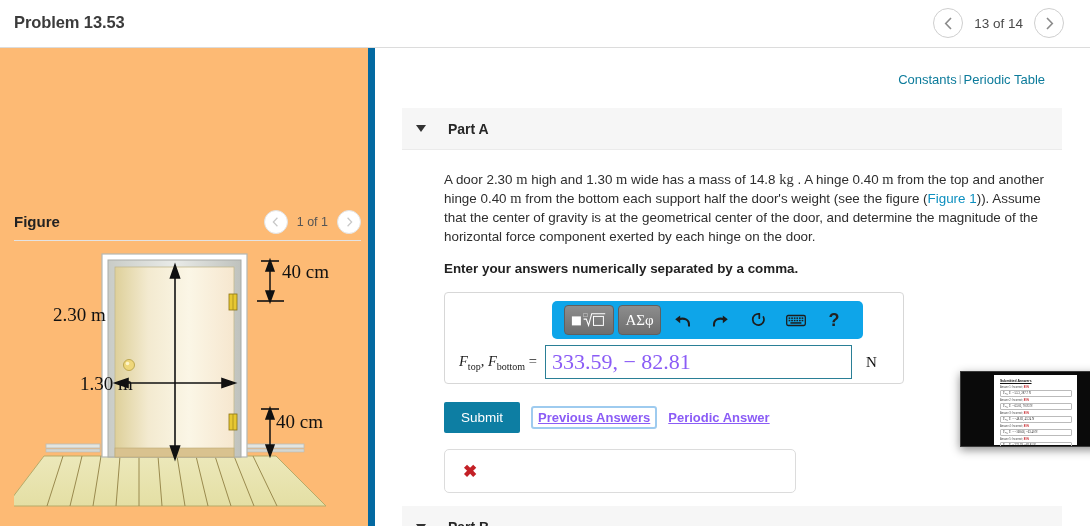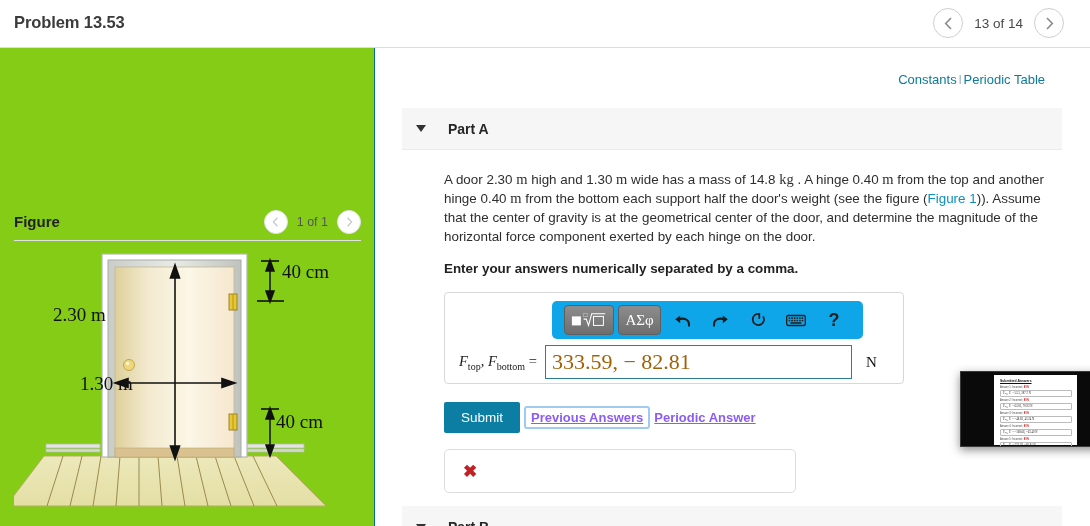--- a/index.html
+++ b/index.html
@@ -36,22 +36,22 @@
   }
   .circle-btn.sm { width: 24px; height: 24px; }
   .circle-btn.disabled { border-color: #e2e2e2; color: #c8c8c8; cursor: default; }
   .chev { display:block; }
   #pager-label { font-size: 13.5px; color: #4a4a4a; }
 
   
   #figure-pane {
     position: absolute; left: 0; top: 48px;
     width: 375px; height: 478px;
-    background: #84cc16;
-    border-right: 1px solid #0369a1;
+    background: #fdba74;
+    border-right: 7px solid #0369a1;
   }
   #figure-head {
     position: absolute; left: 14px; top: 155px;
     width: 347px; height: 38px;
     display: flex; align-items: center; justify-content: space-between;
     border-bottom: 1px solid #e3e3e3;
   }
   #figure-title { font-size: 15px; font-weight: bold; color: #222; }
   #fig-pager { display:flex; align-items:center; gap: 9px; }
   #fig-pager-label { font-size: 12.5px; color: #555; }
@@ -143,31 +143,31 @@
     font-style: italic;
     white-space: nowrap; margin-right: 8px;
   }
   #ans-label sub { font-style: normal; font-size: 10px; }
   #ans-label .eq { font-style: normal; }
   #answer-input {
     width: 307px; height: 34px;
     border: 1px solid #2a7f96;
     background: #fff;
     font-family: "Liberation Serif", serif;
-    font-size: 22px; color: #a16207;
+    font-size: 22px; color: #8b5cf6;
     padding: 0 6px; outline: none;
   }
   #ans-unit {
     margin-left: 14px;
     font-family: "Liberation Serif", serif; font-size: 15px; color: #111;
   }
 
   
   #submit-row {
-    margin-top: 18px; display: flex; align-items: center; gap: 4px;
+    margin-top: 18px; display: flex; align-items: center; gap: 11px;
   }
   #submit-btn {
     background: #0d7ea3; color: #fff; border: none;
     font-family: "Liberation Sans", sans-serif;
     font-size: 13.5px; padding: 8px 17px; border-radius: 2px;
     cursor: pointer;
   }
   .linkbtn {
     font-size: 13px; font-weight: bold; color: #8b5cf6;
     text-decoration: underline; cursor: pointer;

